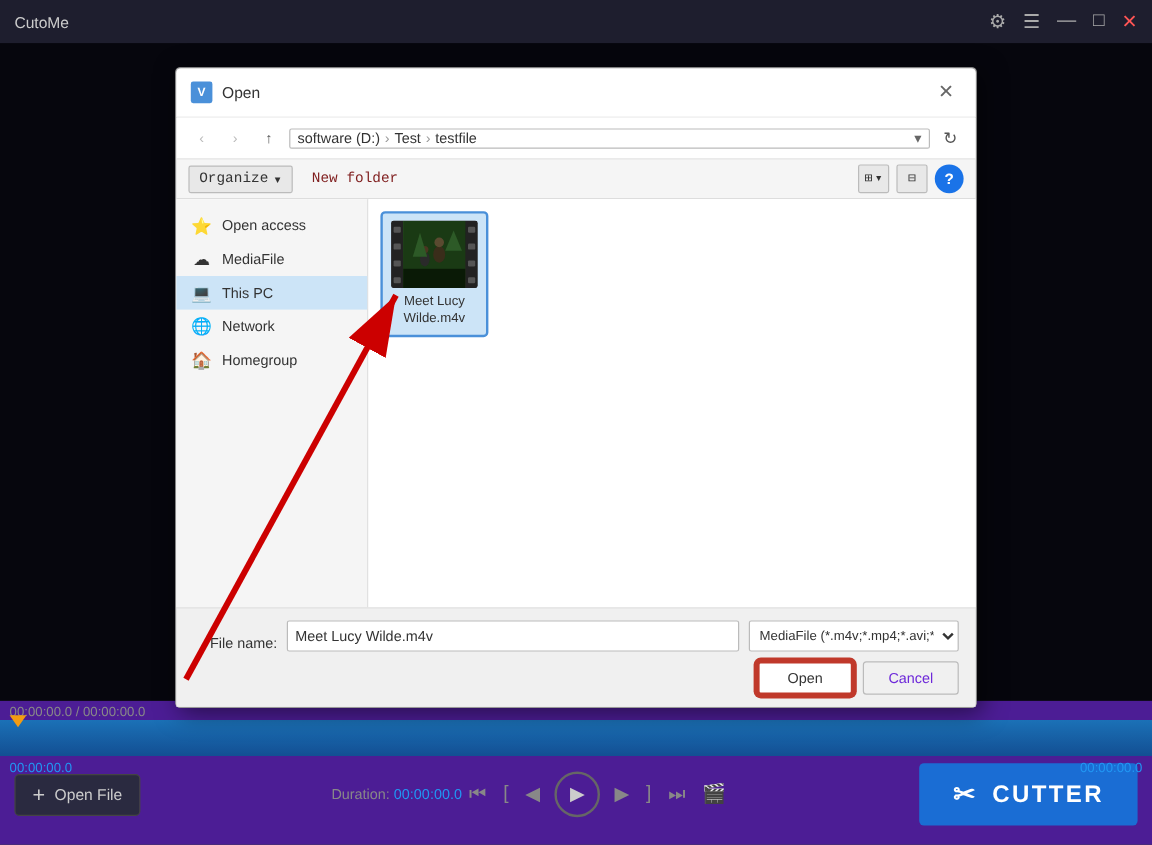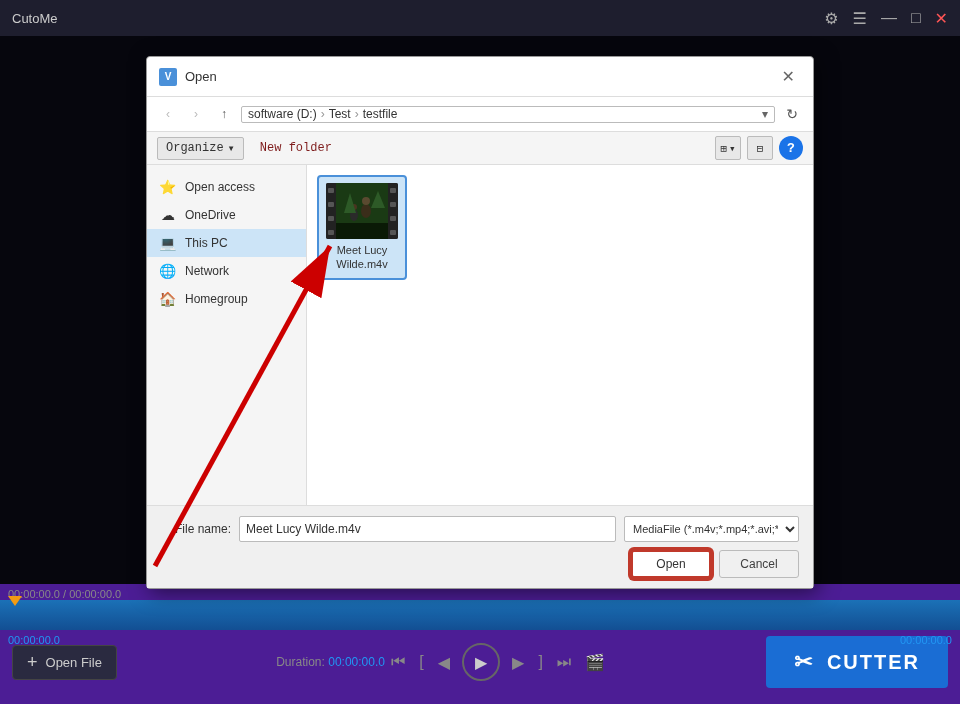--- a/index.html
+++ b/index.html
@@ -354,21 +354,21 @@
     }
 
     
     .dialog-footer {
       background: #f0f0f0;
       border-top: 1px solid #ddd;
       padding: 10px 14px;
     }
     .footer-row1 {
       display: flex;
-      align-items: center;
+      align-items: flex-end;
       gap: 8px;
       margin-bottom: 8px;
     }
     .footer-label {
       font-size: 12px;
       color: #333;
       width: 70px;
       text-align: right;
     }
     .filename-input {
@@ -398,21 +398,21 @@
       gap: 8px;
     }
     .dialog-btn {
       min-width: 80px;
       height: 28px;
       border: 1px solid #bbb;
       border-radius: 3px;
       background: #f0f0f0;
       font-size: 12px;
       cursor: pointer;
-      color: #404040;
+      color: #6d28d9;
       padding: 0 14px;
     }
     .dialog-btn.primary {
       background: #fff;
       border: 2px solid #c0392b;
       color: #333;
       font-weight: 500;
     }
 
     
@@ -616,21 +616,21 @@
 
       <div class="dialog-body">
 
         <div class="dialog-sidebar">
           <div class="nav-item">
             <span class="nav-icon">⭐</span>
             <span>Open access</span>
           </div>
           <div class="nav-item">
             <span class="nav-icon">☁</span>
-            <span>OneDrive</span>
+            <span>MediaFile</span>
           </div>
           <div class="nav-item active">
             <span class="nav-icon">💻</span>
             <span>This PC</span>
           </div>
           <div class="nav-item">
             <span class="nav-icon">🌐</span>
             <span>Network</span>
           </div>
           <div class="nav-item">

